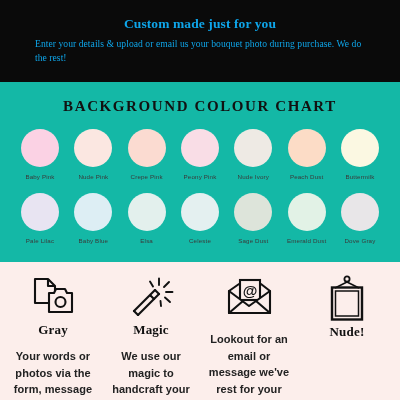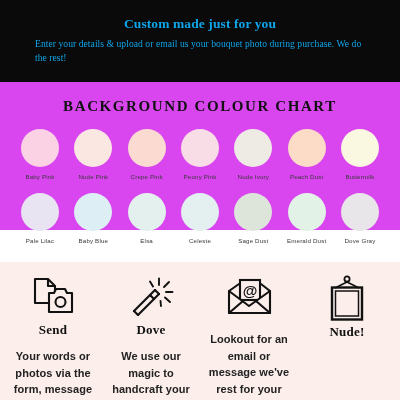--- a/index.html
+++ b/index.html
@@ -52,22 +52,22 @@
     max-width: 330px;
     letter-spacing: 0.05px;
   }
 
   
   .chart-section {
     position: absolute;
     left: 0;
     top: 82px;
     width: 400px;
-    height: 148px;
-    background: #d946ef;
+    height: 180px;
+    background: #14b8a6;
   }
   .chart-title {
     text-align: center;
     font-family: "Liberation Serif", serif;
     font-size: 15px;
     font-weight: bold;
     letter-spacing: 1.6px;
     color: #111111;
     margin-top: 16px;
     margin-bottom: 0;
@@ -227,41 +227,41 @@
 
     <div class="step">
       <div class="step-icon">
         <svg width="50" height="44" viewBox="0 0 50 44">
           <path d="M7 3 H20 L27 10 V27 H7 Z" fill="none" stroke="#111" stroke-width="2.1" stroke-linejoin="round"></path>
           <path d="M20 3 V10 H27" fill="none" stroke="#111" stroke-width="2.1" stroke-linejoin="round"></path>
           <path d="M21 17 H26 L28 13 H37 L39 17 H44 V36 H21 Z" fill="#fceeeb" stroke="#111" stroke-width="2.1" stroke-linejoin="round"></path>
           <circle cx="32.5" cy="26" r="5" fill="none" stroke="#111" stroke-width="2.1"></circle>
         </svg>
       </div>
-      <div class="step-title">Send</div>
+      <div class="step-title">Gray</div>
       <div class="step-text">Your words or photos via the form, message or email</div>
     </div>
 
     <div class="step">
       <div class="step-icon">
         <svg width="50" height="44" viewBox="0 0 50 44">
           <path d="M8 35 L29 14" stroke="#111" stroke-width="2.1" stroke-linecap="round"></path>
           <path d="M12 39 L33 18" stroke="#111" stroke-width="2.1" stroke-linecap="round"></path>
           <path d="M8 35 L12 39" stroke="#111" stroke-width="2.1" stroke-linecap="round"></path>
           <path d="M29 14 L33 18" stroke="#111" stroke-width="2.1" stroke-linecap="round"></path>
           <path d="M24.5 19.5 L28 23" stroke="#111" stroke-width="2.1" stroke-linecap="round"></path>
           <path d="M33 9 L33 2.5" stroke="#111" stroke-width="1.9" stroke-linecap="round"></path>
           <path d="M38 11 L43 6" stroke="#111" stroke-width="1.9" stroke-linecap="round"></path>
           <path d="M40 16 L46.5 16" stroke="#111" stroke-width="1.9" stroke-linecap="round"></path>
           <path d="M39 21.5 L44 26" stroke="#111" stroke-width="1.9" stroke-linecap="round"></path>
           <path d="M27 10.5 L24 5.5" stroke="#111" stroke-width="1.9" stroke-linecap="round"></path>
           <path d="M34.5 25 L35 30" stroke="#111" stroke-width="1.9" stroke-linecap="round"></path>
         </svg>
       </div>
-      <div class="step-title">Dove</div>
+      <div class="step-title">Magic</div>
       <div class="step-text">We use our magic to handcraft your custom artwork!</div>
     </div>
 
     <div class="step">
       <div class="step-icon">
         <svg width="52" height="44" viewBox="0 0 52 44">
           <rect x="17" y="4" width="20" height="20" fill="#fceeeb" stroke="#111" stroke-width="2.1"></rect>
           <text x="27" y="19.5" font-family="'Liberation Sans', sans-serif" font-size="15" font-weight="bold" fill="#111" text-anchor="middle">@</text>
           <path d="M6 14 L14 14 M40 14 L47 14" stroke="none" fill="none"></path>
           <path d="M6 15 L26 30 L47 15 V37 H6 Z" fill="#fceeeb" stroke="#111" stroke-width="2.1" stroke-linejoin="round"></path>

